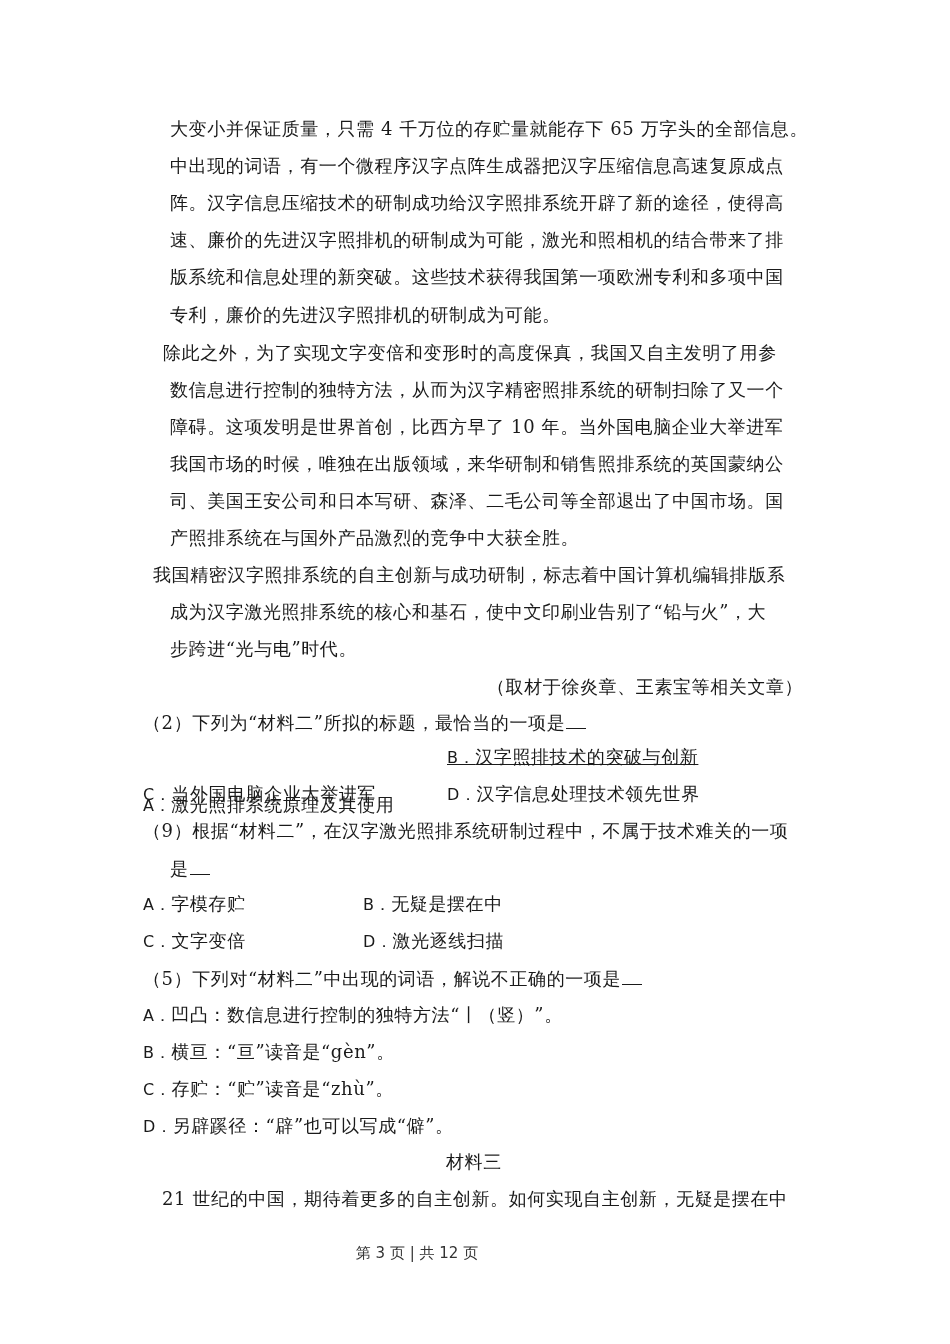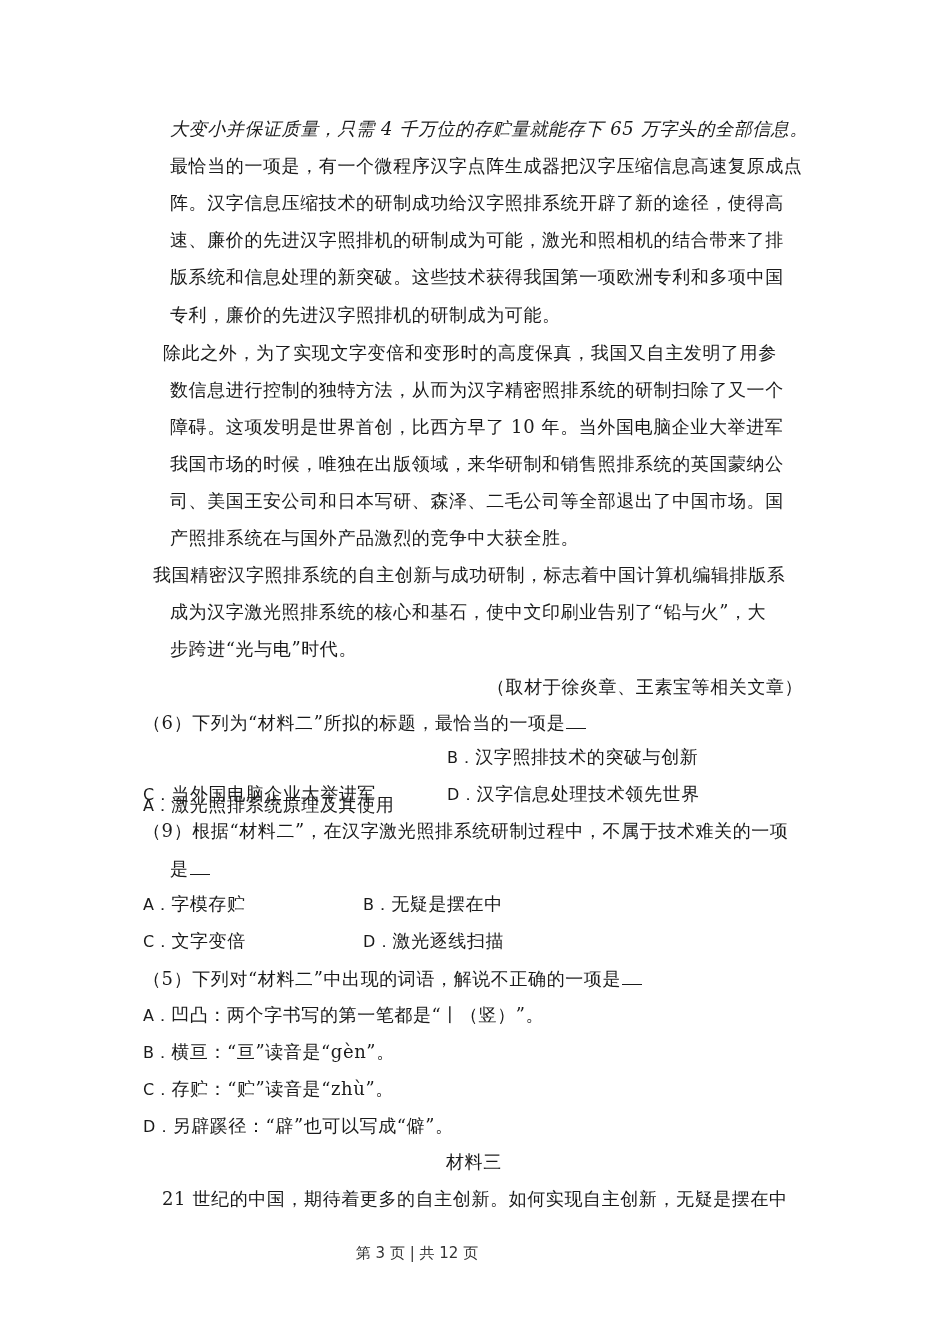--- a/index.html
+++ b/index.html
@@ -24,22 +24,22 @@
     }
     .opt { position: absolute; white-space: nowrap; font-size: 18px; line-height: 24px; letter-spacing: 0.6px; }
     .lbl { font-family: "DejaVu Sans", "Liberation Sans", sans-serif; font-size: 16px; }
   </style>
 </head>
 <body>
 
 <div class="page">
 
   <div>
-    <div class="line" style="left:170px; top:117px;font-style:italic;">大变小并保证质量，只需 4 千万位的存贮量就能存下 65 万字头的全部信息。</div>
-    <div class="line" style="left:170px; top:154px;">最恰当的一项是，有一个微程序汉字点阵生成器把汉字压缩信息高速复原成点</div>
+    <div class="line" style="left:170px; top:117px;">大变小并保证质量，只需 4 千万位的存贮量就能存下 65 万字头的全部信息。</div>
+    <div class="line" style="left:170px; top:154px;">中出现的词语，有一个微程序汉字点阵生成器把汉字压缩信息高速复原成点</div>
     <div class="line" style="left:170px; top:191px;">阵。汉字信息压缩技术的研制成功给汉字照排系统开辟了新的途径，使得高</div>
     <div class="line" style="left:170px; top:228px;">速、廉价的先进汉字照排机的研制成为可能，激光和照相机的结合带来了排</div>
     <div class="line" style="left:170px; top:265px;">版系统和信息处理的新突破。这些技术获得我国第一项欧洲专利和多项中国</div>
     <div class="line" style="left:170px; top:303px;">专利，廉价的先进汉字照排机的研制成为可能。</div>
   </div>
 
   <div>
     <div class="line" style="left:163px; top:341px;">除此之外，为了实现文字变倍和变形时的高度保真，我国又自主发明了用参</div>
     <div class="line" style="left:170px; top:378px;">数信息进行控制的独特方法，从而为汉字精密照排系统的研制扫除了又一个</div>
     <div class="line" style="left:170px; top:415px;">障碍。这项发明是世界首创，比西方早了 10 年。当外国电脑企业大举进军</div>
@@ -51,26 +51,26 @@
   <div>
     <div class="line" style="left:153px; top:563px;">我国精密汉字照排系统的自主创新与成功研制，标志着中国计算机编辑排版系</div>
     <div class="line" style="left:170px; top:600px;">成为汉字激光照排系统的核心和基石，使中文印刷业告别了“铅与火”，大</div>
     <div class="line" style="left:170px; top:637px;">步跨进“光与电”时代。</div>
   </div>
 
   <div class="line" style="left:487px; top:675px;">（取材于徐炎章、王素宝等相关文章）</div>
 
   <div>
     <div class="line" style="left:143px; top:710px;">
-      <span>（6）下列为“材料二”所拟的标题，最恰当的一项是</span><span class="blank"></span>
+      <span>（2）下列为“材料二”所拟的标题，最恰当的一项是</span><span class="blank"></span>
     </div>
     <div class="opt" style="left:143px; top:745px;margin-top:48px;">
       <span class="lbl">A．</span><span>激光照排系统原理及其使用</span>
     </div>
-    <div class="opt" style="left:447px; top:745px;">
+    <div class="opt" style="left:447px; top:745px;text-decoration:underline;">
       <span class="lbl">B．</span><span>汉字照排技术的突破与创新</span>
     </div>
     <div class="opt" style="left:143px; top:782px;">
       <span class="lbl">C．</span><span>当外国电脑企业大举进军</span>
     </div>
     <div class="opt" style="left:447px; top:782px;">
       <span class="lbl">D．</span><span>汉字信息处理技术领先世界</span>
     </div>
   </div>
 
@@ -91,21 +91,21 @@
     <div class="opt" style="left:363px; top:929px;">
       <span class="lbl">D．</span><span>激光逐线扫描</span>
     </div>
   </div>
 
   <div>
     <div class="line" style="left:143px; top:966px;">
       <span>（5）下列对“材料二”中出现的词语，解说不正确的一项是</span><span class="blank"></span>
     </div>
     <div class="opt" style="left:143px; top:1003px;">
-      <span class="lbl">A．</span><span>凹凸：两个字书写的第一笔都是“丨（竖）”。</span>
+      <span class="lbl">A．</span><span>凹凸：数信息进行控制的独特方法“丨（竖）”。</span>
     </div>
     <div class="opt" style="left:143px; top:1040px;">
       <span class="lbl">B．</span><span>横亘：“亘”读音是“gèn”。</span>
     </div>
     <div class="opt" style="left:143px; top:1077px;">
       <span class="lbl">C．</span><span>存贮：“贮”读音是“zhù”。</span>
     </div>
     <div class="opt" style="left:143px; top:1114px;">
       <span class="lbl">D．</span><span>另辟蹊径：“辟”也可以写成“僻”。</span>
     </div>

